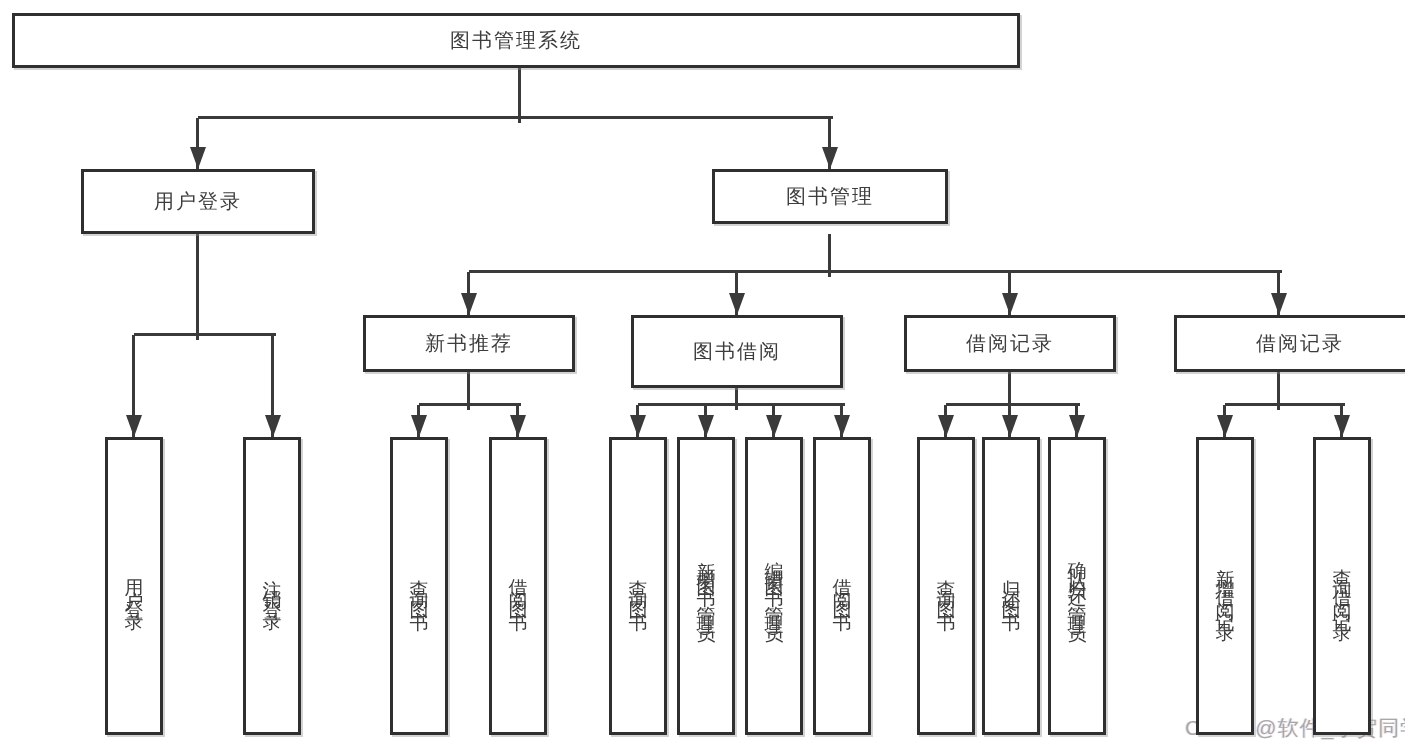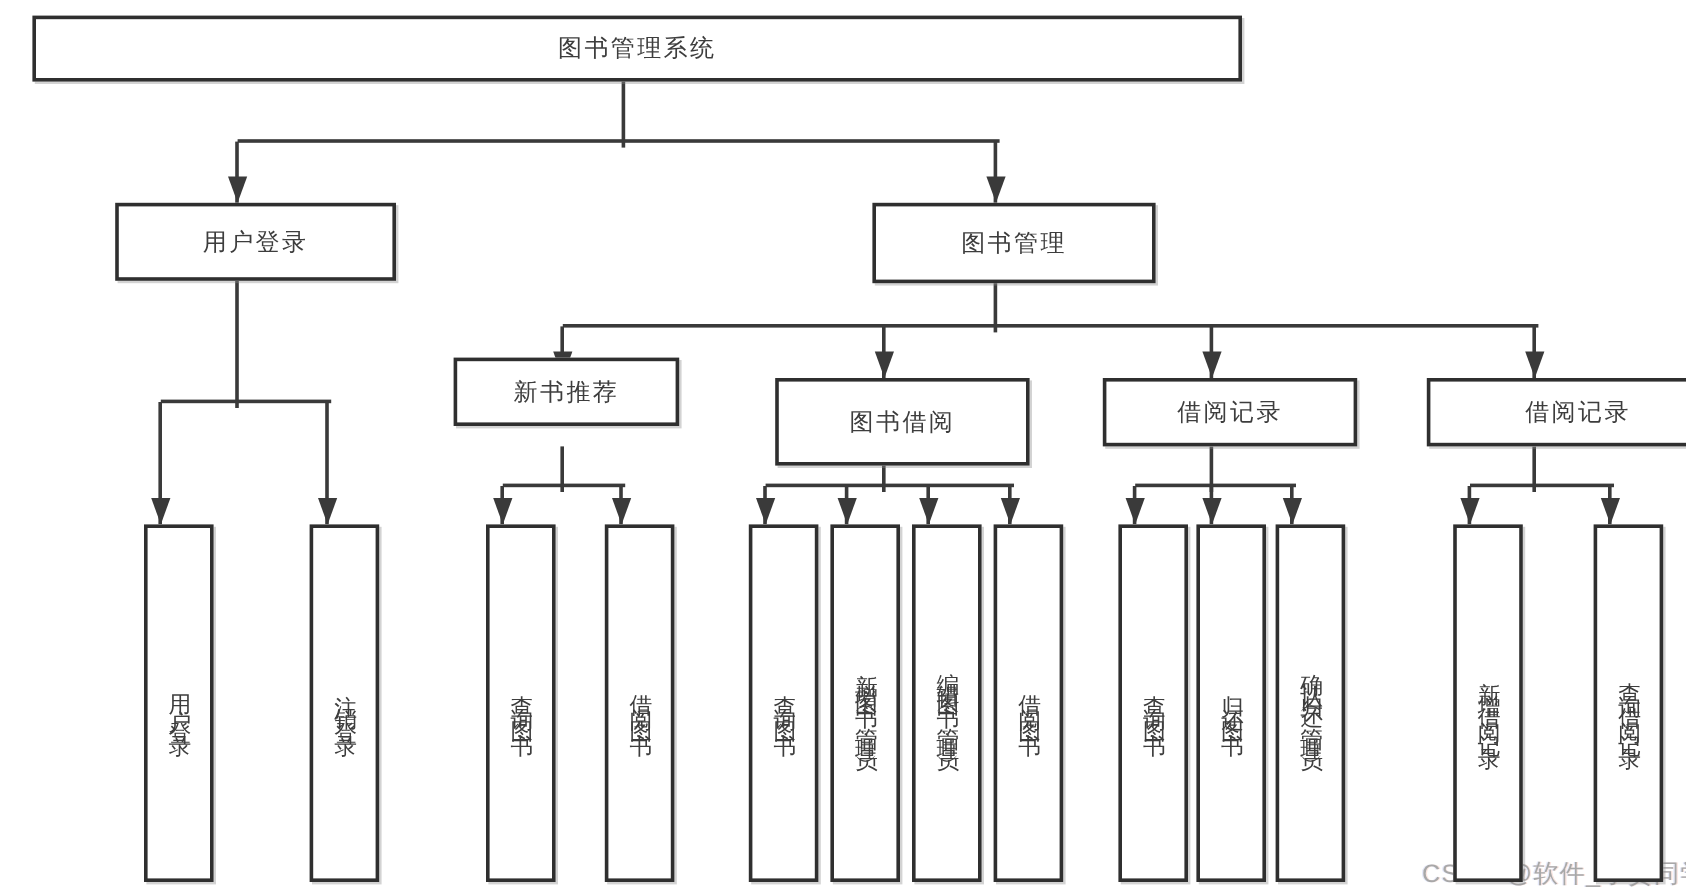--- a/index.html
+++ b/index.html
@@ -22,21 +22,20 @@
     background:#ffffff;
     border:3px solid var(--border);
     box-shadow:2px 2px 0 rgba(140,140,140,.38);
     display:flex;
     align-items:center;
     justify-content:center;
     color:var(--text);
     font-size:20px;
     letter-spacing:2px;
     white-space:nowrap;
-    margin-left:15px;
   }
   .node.v{
     writing-mode:vertical-rl;
     text-orientation:mixed;
     font-size:19px;
     letter-spacing:11px;
     white-space:normal;
   }
   .node.tight{letter-spacing:9px;}
   .edge{
@@ -113,22 +112,22 @@
     <div class="arrow" style="left: 698px; top: 415px;"></div>
     <div class="arrow" style="left: 766px; top: 415px;"></div>
     <div class="arrow" style="left: 834px; top: 415px;"></div>
     <div class="arrow" style="left: 938px; top: 415px;"></div>
     <div class="arrow" style="left: 1002px; top: 415px;"></div>
     <div class="arrow" style="left: 1069px; top: 415px;"></div>
     <div class="arrow" style="left: 1217px; top: 415px;"></div>
     <div class="arrow" style="left: 1334px; top: 415px;"></div>
     <div class="node" style="left: 12px; top: 13px; width: 1008px; height: 55px;">图书管理系统</div>
     <div class="node" style="left: 81px; top: 169px; width: 234px; height: 65px;">用户登录</div>
-    <div class="node" style="left: 712px; top: 169px; width: 236px; height: 67px;">图书管理</div>
-    <div class="node" style="left: 363px; top: 298px; width: 188px; height: 57px;">新书推荐</div>
+    <div class="node" style="left: 712px; top: 169px; width: 236px; height: 55px;">图书管理</div>
+    <div class="node" style="left: 363px; top: 315px; width: 212px; height: 57px;">新书推荐</div>
     <div class="node" style="left: 631px; top: 315px; width: 212px; height: 73px;">图书借阅</div>
     <div class="node" style="left: 904px; top: 315px; width: 212px; height: 57px;">借阅记录</div>
     <div class="node" style="left: 1174px; top: 315px; width: 252px; height: 57px; font-family: Liberation Serif, serif;">借阅记录</div>
     <div class="node v" style="left: 105px; top: 437px; width: 58px; height: 298px;">用户登录</div>
     <div class="node v" style="left: 243px; top: 437px; width: 58px; height: 298px;">注销登录</div>
     <div class="node v" style="left: 390px; top: 437px; width: 58px; height: 298px;">查询图书</div>
     <div class="node v" style="left: 489px; top: 437px; width: 58px; height: 298px;">借阅图书</div>
     <div class="node v" style="left: 609px; top: 437px; width: 58px; height: 298px;">查询图书</div>
     <div class="node v tight" style="left: 677px; top: 437px; width: 58px; height: 298px;">新增图书（管理员）</div>
     <div class="node v tight" style="left: 745px; top: 437px; width: 58px; height: 298px;">编辑图书（管理员）</div>

